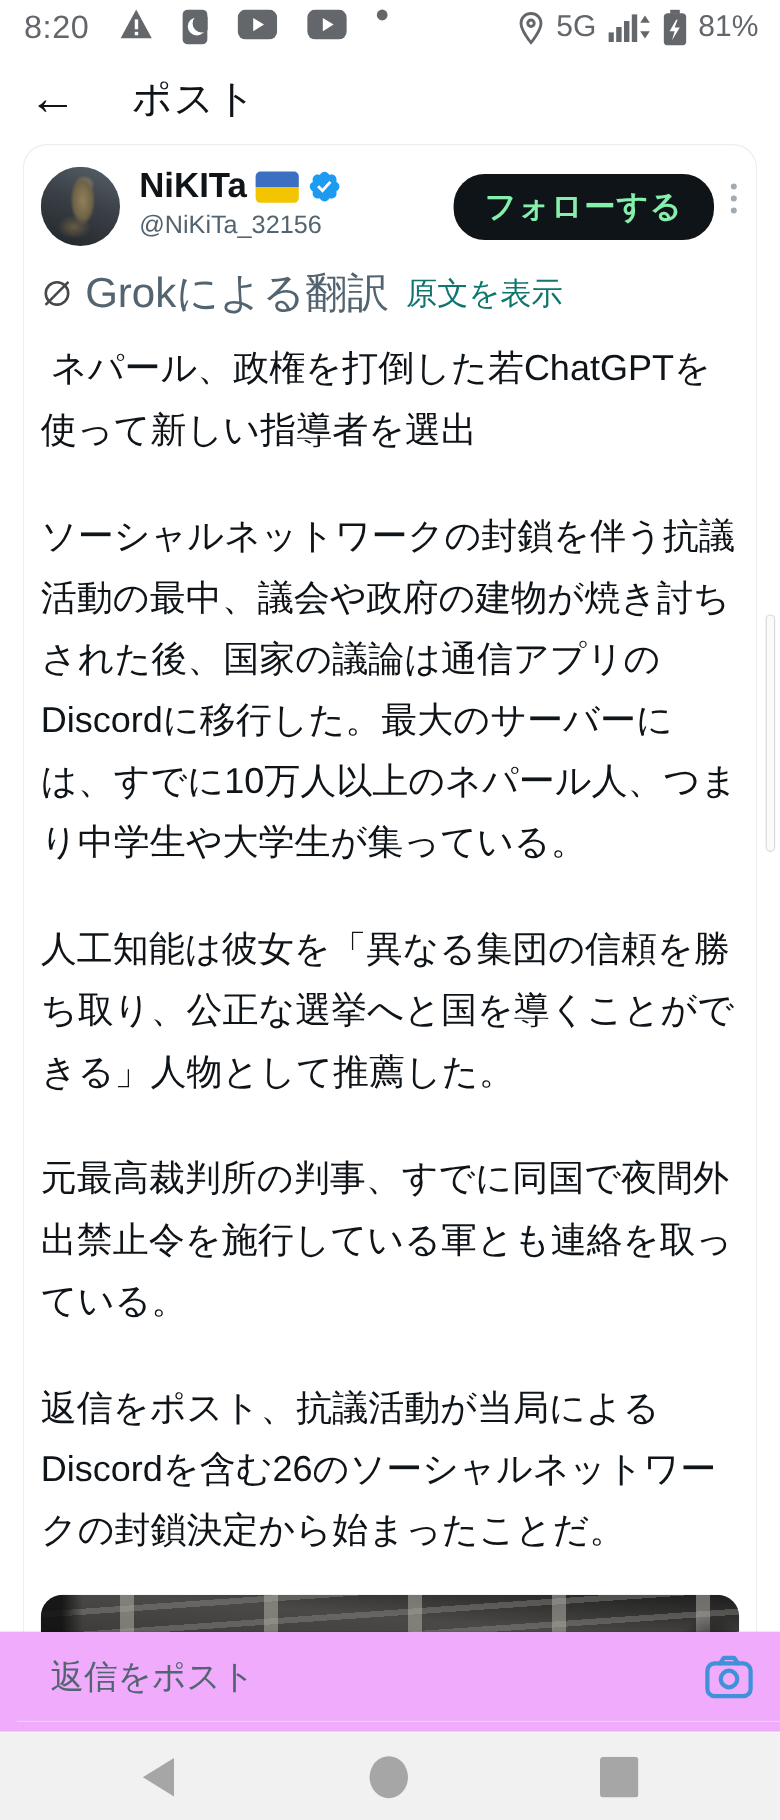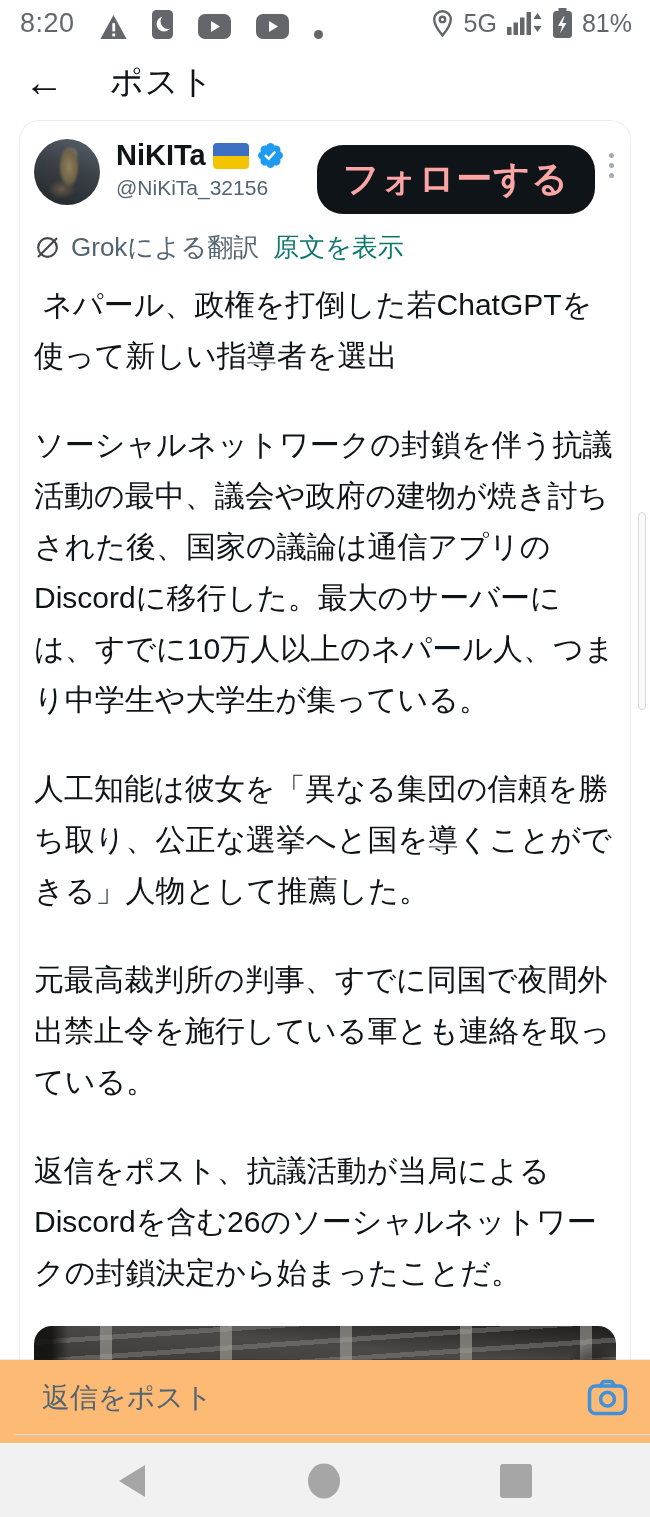--- a/index.html
+++ b/index.html
@@ -11,23 +11,23 @@
     overflow: hidden;
     position: relative;
   }
   .screen { width: 650px; height: 1517px; display: flex; flex-direction: column; position: relative; }
 
   
   .status-bar {
     height: 44px; display: flex; align-items: center;
     padding: 2px 18px 0 20px; color: #63676b;
   }
-  .sb-left { display: flex; align-items: flex-end; gap: 25px; }
+  .sb-left { display: flex; align-items: flex-start; gap: 25px; }
   .sb-time { font-size: 27px; letter-spacing: 0.5px; }
-  .sb-right { margin-left: auto; display: flex; align-items: center; gap: 10px; }
+  .sb-right { margin-left: auto; display: flex; gap: 10px; }
   .sb-net { font-size: 25px; }
   .sb-batt-pct { font-size: 25px; }
   .sb-dot { width: 9px; height: 9px; border-radius: 50%; background: #63676b; }
   .sb-icon { display: inline-flex; align-items: center; }
 
   
   .app-header {
     height: 76px; display: flex; align-items: center; gap: 46px;
     padding: 0 24px; background: #fff;
   }
@@ -52,29 +52,29 @@
   }
   .author-meta { margin-left: 16px; flex: 1; min-width: 0; }
   .name-line { display: flex; align-items: center; gap: 7px; }
   .author-name { font-size: 29px; font-weight: bold; color: #0f1419; }
   .ukr-flag {
     width: 36px; height: 26px; border-radius: 4px; overflow: hidden; display: inline-block;
     background: linear-gradient(180deg, #3c6fc2 0 50%, #f2c500 50% 100%);
   }
   .author-handle { font-size: 21px; color: #536471; margin-top: 4px; }
   .follow-btn {
-    background: #0f1419; color: #fca5a5; border: none; border-radius: 26px;
-    font-size: 36px; font-weight: bold; font-family: Liberation Mono, monospace;
+    background: #0f1419; color: #86efac; border: none; border-radius: 26px;
+    font-size: 26px; font-weight: bold; font-family: Liberation Mono, monospace;
     padding: 10px 26px; margin-top: 6px; cursor: pointer; letter-spacing: 1px;
   }
   .more-btn { display: flex; flex-direction: column; gap: 5px; padding: 14px 2px 0 14px; cursor: pointer; }
   .more-btn i { width: 5px; height: 5px; border-radius: 50%; background: #a2abb2; }
 
   .grok-row { display: flex; align-items: center; gap: 10px; margin-top: 16px; }
-  .grok-label { font-size: 26px; color: #536471; }
+  .grok-label { font-size: 35px; color: #536471; }
   .grok-link { font-size: 26px; color: #0f766e; text-decoration: none; margin-left: 4px; cursor: pointer; }
 
   .tweet-text { margin-top: 14px; }
   .tweet-text p {
     font-size: 30px; line-height: 51px; color: #0f1419;
     margin-bottom: 38px; white-space: pre-wrap; word-break: normal;
   }
   .tweet-text p:last-child { margin-bottom: 0; }
 
   .tweet-photo {
@@ -88,21 +88,21 @@
   }
 
   
   .scrollbar {
     position: absolute; right: 4px; top: 512px; width: 8px; height: 198px;
     background: #fafafa; border: 1px solid #d9d9d9; border-radius: 4px;
   }
 
   
   .reply-bar {
-    flex: 0 0 83px; background: #fdba74; position: relative;
+    flex: 0 0 83px; background: #f0abfc; position: relative;
     display: flex; align-items: center; padding: 0 22px 8px 42px;
     box-shadow: 0 -1px 0 rgba(0,0,0,0.07);
   }
   .reply-input { flex: 1; font-size: 28px; color: #536471; cursor: text; }
   .reply-underline { position: absolute; left: 14px; right: 0; bottom: 8px; height: 1px; background: #d6dbde; }
   .camera-btn { background: none; border: none; cursor: pointer; display: flex; padding: 0; }
 
   
   .nav-bar {
     flex: 0 0 74px; background: #f1f1f1; border-top: 1px solid #fafafa;

